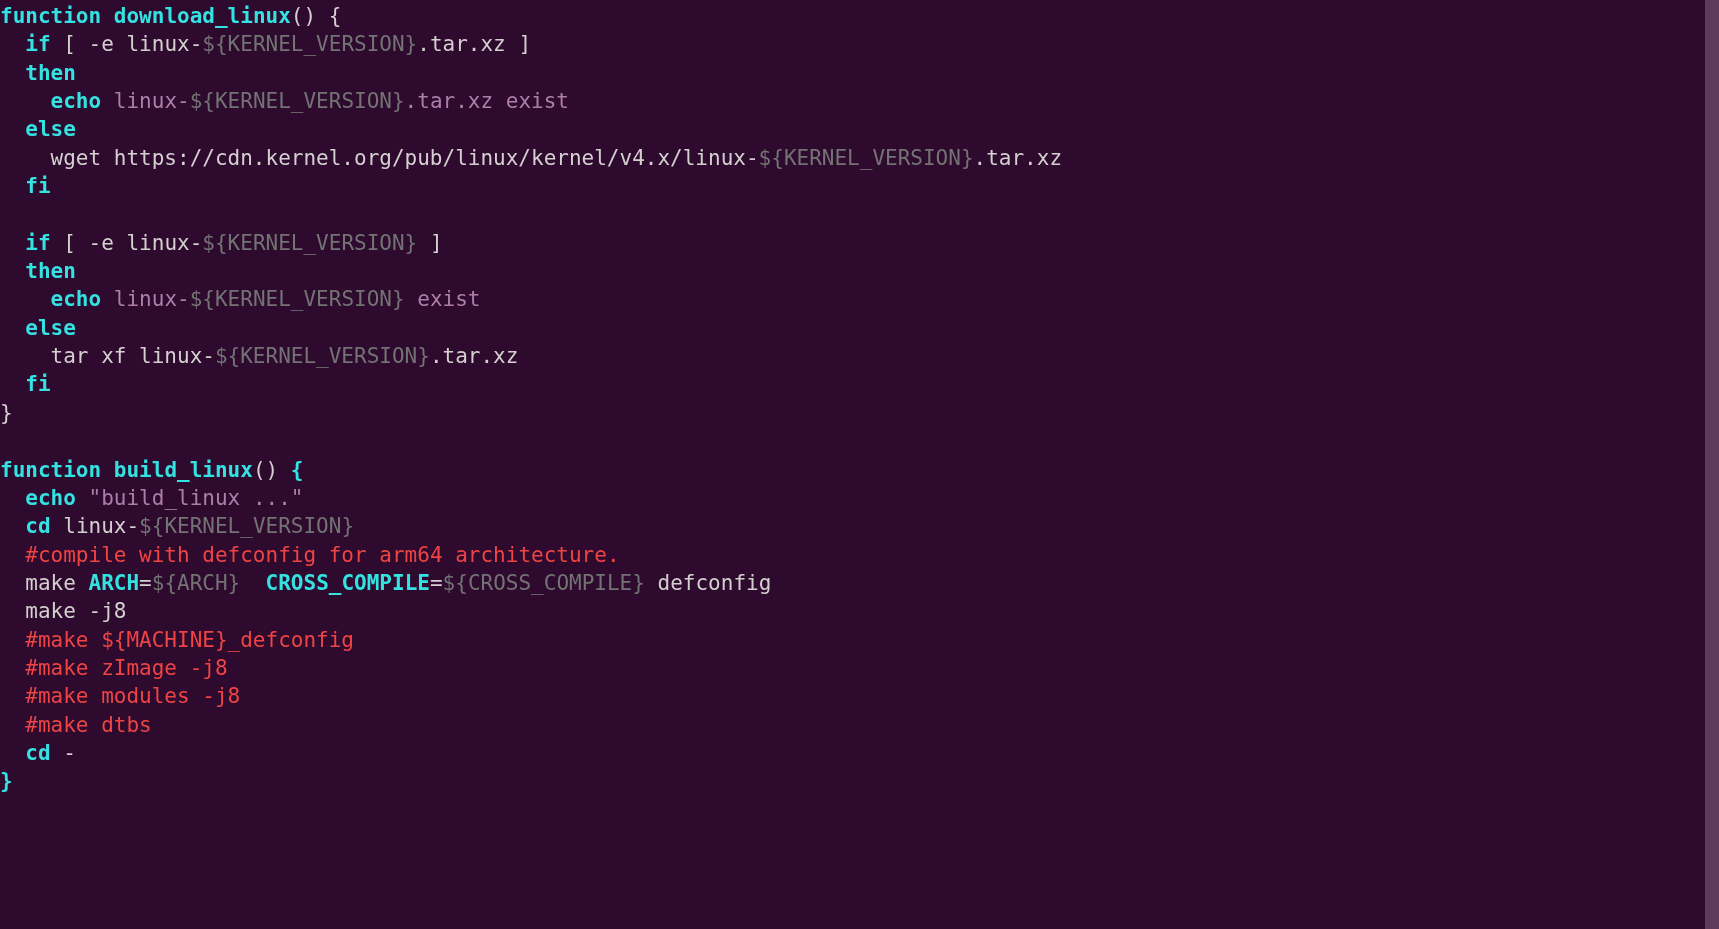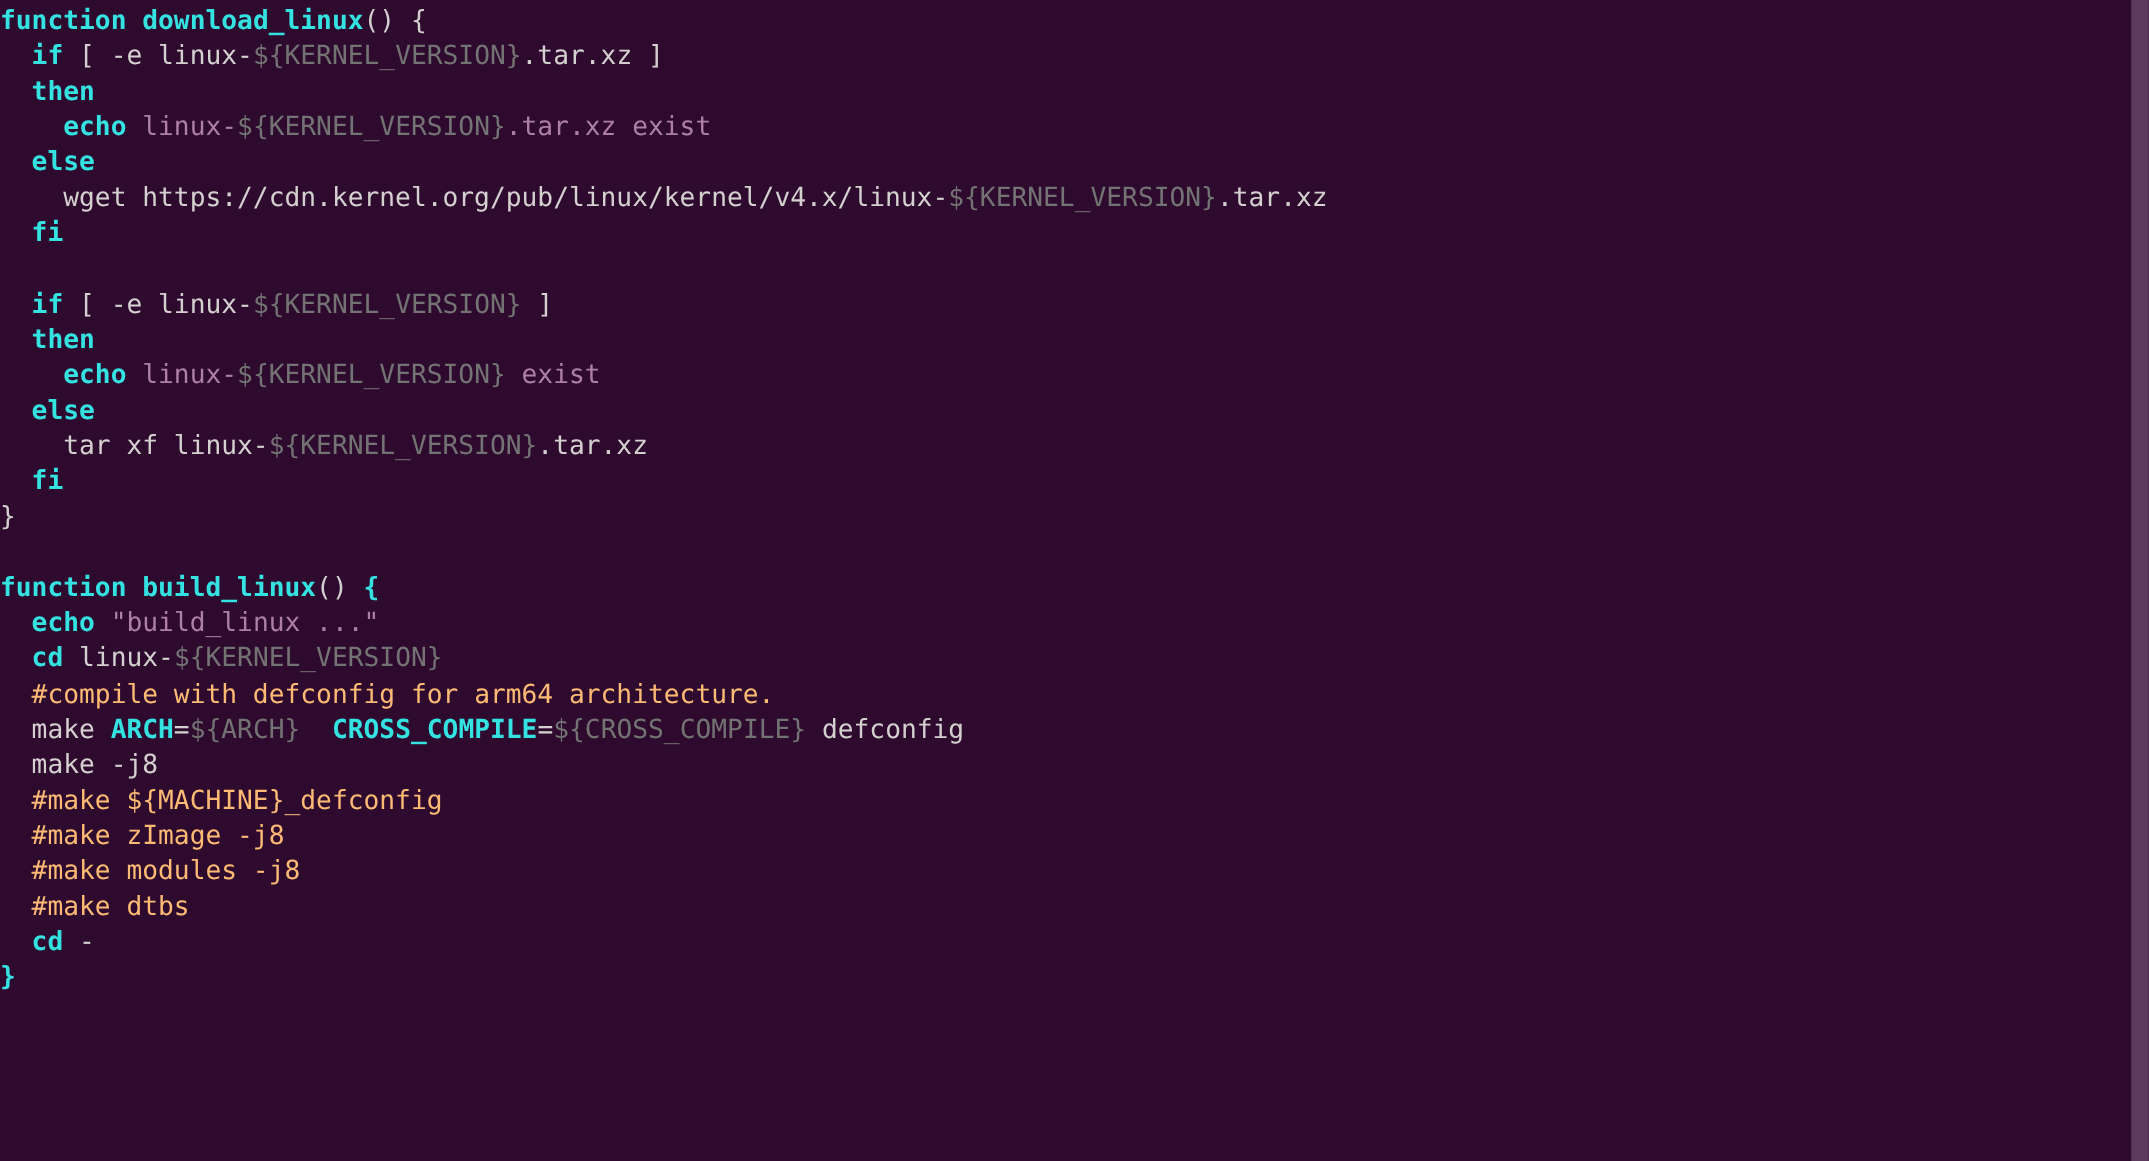--- a/index.html
+++ b/index.html
@@ -13,21 +13,21 @@
     overflow: hidden;
   }
   .code {
     white-space: pre;
     padding: 2px 0 0 0;
   }
   .kw   { color: #34e2e2; font-weight: bold; }   
   .str  { color: #ad7fa8; }                       
   .var  { color: #737373; }                       
   .cmd  { color: #d4d0cf; }
-  .cmt  { color: #fdba74; }                       
+  .cmt  { color: #ef4444; }                       
   .bold { font-weight: bold; }
   .line { display: block; }
   .scrollbar {
     position: absolute;
     right: 0;
     top: 0;
     width: 14px;
     height: 100%;
     background: #5c3a5d;
   }

